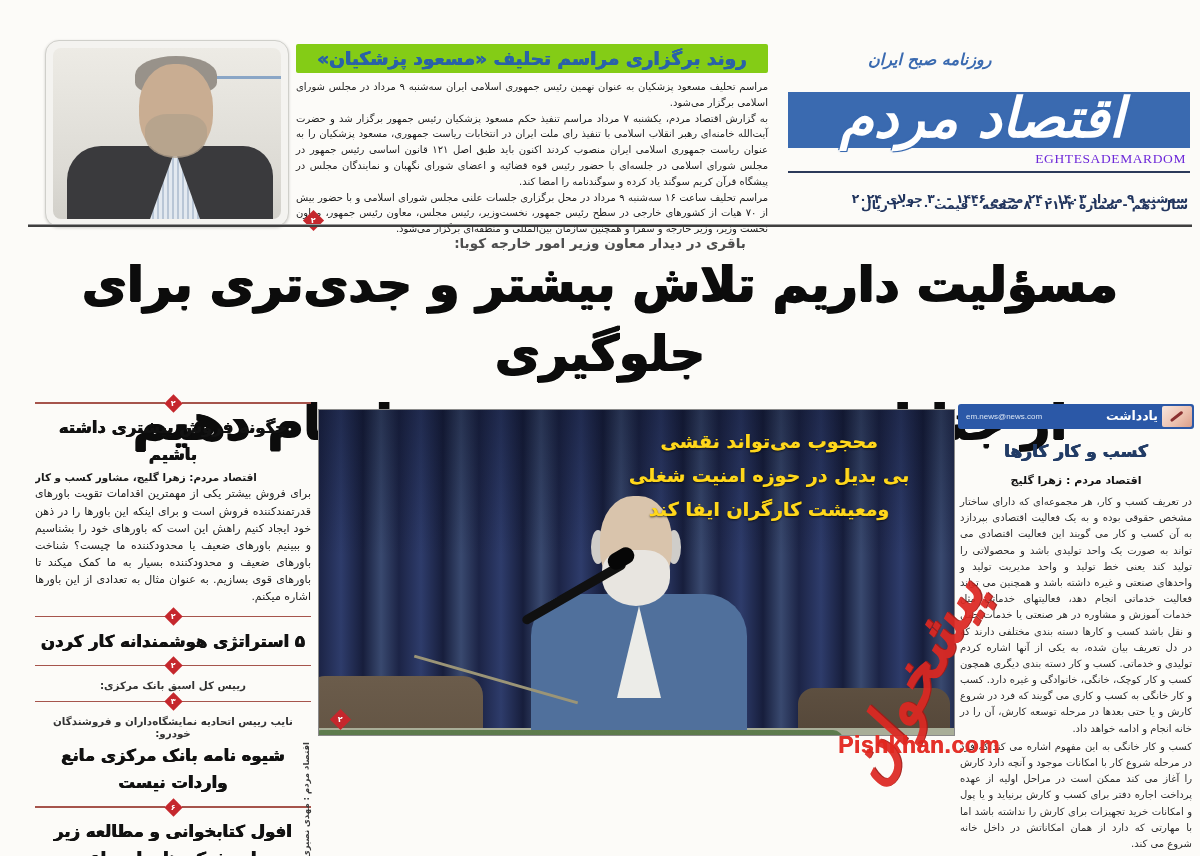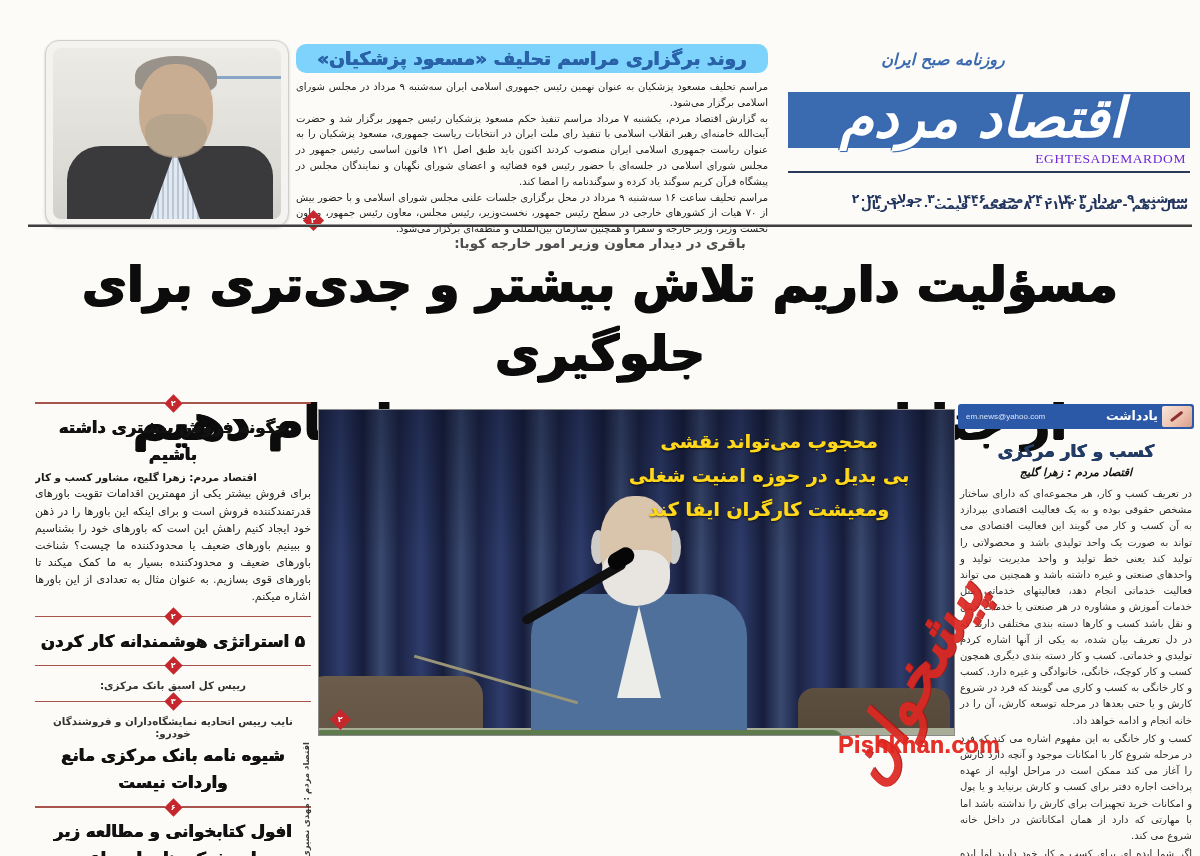--- a/index.html
+++ b/index.html
@@ -7,21 +7,21 @@
   .page{
     position:relative;width:1200px;height:856px;margin:0 auto;
     background:#fcfbf8;overflow:hidden;
     font-family:"DejaVu Sans",sans-serif;direction:rtl;
   }
   .fat{text-shadow:0.4px 0 0 currentColor,-0.4px 0 0 currentColor;}
   .xfat{text-shadow:1px 0 0 currentColor,-1px 0 0 currentColor,0 0.6px 0 currentColor;}
 
   
   .masthead{position:absolute;left:772px;top:28px;width:420px;height:198px;}
-  .tagline{position:absolute;left:96px;top:22px;width:150px;text-align:center;
+  .tagline{position:absolute;left:96px;top:22px;width:150px;text-align:left;
     color:#3a6ab0;font-size:16px;font-weight:bold;font-style:italic;}
   .logo-bar{position:absolute;left:16px;right:2px;top:64px;height:56px;background:#3a6ab0;}
   .logo-text{position:absolute;left:0;right:0;top:40px;height:100px;text-align:center;
     color:#ffffff;font-size:55px;line-height:100px;font-weight:bold;font-style:italic;
     text-shadow:0 0 2px #3a6ab0,1px 1px 0 #3a6ab0,-1px -1px 0 #3a6ab0;white-space:nowrap;}
   .logo-latin{position:absolute;right:6px;top:123px;color:#6d28d9;direction:ltr;
     font-family:"Liberation Serif",serif;font-size:13.5px;letter-spacing:0.6px;}
   .masthead-rule{position:absolute;left:16px;right:2px;top:143px;border-top:2px solid #2c3a5a;}
   .date-line{position:absolute;right:4px;direction:rtl;white-space:nowrap;
     font-size:12.3px;font-weight:bold;color:#22355e;}
@@ -38,21 +38,21 @@
   .pp-hair{position:absolute;left:82px;top:8px;width:82px;height:38px;background:#98928a;border-radius:50% 50% 30% 30%;}
   .pp-head{position:absolute;left:86px;top:16px;width:74px;height:92px;background:#c9ad92;border-radius:46% 46% 44% 44%;}
   .pp-stubble{position:absolute;left:92px;top:66px;width:62px;height:44px;background:#b3a18c;border-radius:40% 40% 55% 55%;opacity:.8;}
   .pp-jacket{position:absolute;left:14px;top:98px;width:206px;height:78px;background:#3a3a3d;border-radius:34px 30px 0 0;}
   .pp-shirt{position:absolute;left:96px;top:102px;width:52px;height:72px;
     background:repeating-linear-gradient(90deg,#e3e9f0 0 3px,#b9c6d6 3px 5px);
     clip-path:polygon(50% 0,100% 100%,0 100%);}
 
   
   .inaug{position:absolute;left:296px;top:44px;width:472px;height:182px;}
-  .inaug-headbar{background:#7dd3fc;border-radius:10px;color:#2a62a8;font-size:18.5px;
+  .inaug-headbar{background:#84cc16;border-radius:2px;color:#2a62a8;font-size:18.5px;
     font-weight:bold;text-align:center;padding:4px 10px;}
   .inaug-body{margin-top:6px;font-size:10px;line-height:1.58;text-align:justify;color:#1c1c1c;}
   .inaug-body p{margin:0;}
   .inaug-diamond{position:absolute;left:8px;bottom:-2px;}
 
   .header-rule{position:absolute;left:28px;right:8px;top:224px;height:3px;
     background:#3f3f3f;border-top:1px solid #9a9a9a;}
 
   
   .lead-kicker{position:absolute;left:0;right:0;top:235px;text-align:center;
@@ -137,21 +137,21 @@
   .note-col{position:absolute;left:958px;top:404px;width:236px;height:452px;overflow:hidden;}
   .note-bar{position:relative;height:25px;background:#2b58a7;border-radius:3px;}
   .note-bar-label{position:absolute;right:36px;top:4px;color:#fff;font-size:12.5px;font-weight:bold;}
   .note-email{position:absolute;left:8px;top:8px;color:#d9e4f4;font-size:8px;direction:ltr;
     font-family:"Liberation Sans",sans-serif;}
   .note-icon{position:absolute;right:2px;top:2px;width:30px;height:21px;border-radius:2px;
     background:linear-gradient(135deg,#f7e6de 0%,#ecc0ae 60%,#d99e8a 100%);}
   .note-icon::after{content:"";position:absolute;left:7px;top:9px;width:15px;height:2.5px;
     background:#8a3030;transform:rotate(-38deg);border-radius:2px;}
   .note-headline{text-align:center;font-size:17px;font-weight:bold;color:#223c66;margin-top:12px;}
-  .note-byline{text-align:center;font-size:11px;font-weight:bold;color:#121212;margin-top:5px;font-style:italic;}
+  .note-byline{text-align:center;font-size:11px;font-weight:bold;color:#121212;margin-top:13px;}
   .note-body{margin-top:7px;padding:0 2px;font-size:10px;line-height:1.62;text-align:justify;color:#2c2c2c;}
   .note-body p{margin:0 0 2px;}
 
   
   .wm-farsi{position:absolute;left:842px;top:618px;width:170px;text-align:center;z-index:30;
     color:#dd2822;font-size:62px;font-weight:bold;font-style:italic;
     transform:rotate(-62deg);opacity:.93;text-shadow:1px 1px 0 #a31a16;pointer-events:none;}
   .wm-latin{position:absolute;left:838px;top:732px;z-index:30;direction:ltr;
     color:#e3271f;font-size:23px;font-weight:bold;letter-spacing:.5px;
     font-family:"Liberation Sans",sans-serif;opacity:.95;text-shadow:0.5px 0 0 currentColor;}
@@ -297,23 +297,23 @@
     <div class="photo-diamond diamond big">
       <span>۲</span>
     </div>
   </div>
   <div class="photo-credit">اقتصاد مردم : مهدی نصیری</div>
 
   <div class="note-col">
     <div class="note-bar">
       <div class="note-icon"></div>
       <div class="note-bar-label">یادداشت</div>
-      <div class="note-email">em.news@yahoo.com</div>
-    </div>
-    <div class="note-headline fat">کسب و کار مرکزی</div>
+      <div class="note-email">em.news@news.com</div>
+    </div>
+    <div class="note-headline fat">کسب و کار کارها</div>
     <div class="note-byline">اقتصاد مردم : زهرا گلیج</div>
     <div class="note-body">
       <p>در تعریف کسب و کار، هر مجموعه‌ای که دارای ساختار مشخص حقوقی بوده و به یک فعالیت اقتصادی بپردازد به آن کسب و کار می گویند این فعالیت اقتصادی می تواند به صورت یک واحد تولیدی باشد و محصولاتی را تولید کند یعنی خط تولید و واحد مدیریت تولید و واحدهای صنعتی و غیره داشته باشد و همچنین می تواند فعالیت خدماتی انجام دهد، فعالیتهای خدماتی مثل خدمات آموزش و مشاوره در هر صنعتی یا خدمات حمل و نقل باشد کسب و کارها دسته بندی مختلفی دارند که در دل تعریف بیان شده، به یکی از آنها اشاره کردم تولیدی و خدماتی. کسب و کار دسته بندی دیگری همچون کسب و کار کوچک، خانگی، خانوادگی و غیره دارد. کسب و کار خانگی به کسب و کاری می گویند که فرد در شروع کارش و یا حتی بعدها در مرحله توسعه کارش، آن را در خانه انجام و ادامه خواهد داد.</p>
       <p>کسب و کار خانگی به این مفهوم اشاره می کند که فرد در مرحله شروع کار با امکانات موجود و آنچه دارد کارش را آغاز می کند ممکن است در مراحل اولیه از عهده پرداخت اجاره دفتر برای کسب و کارش برنیاید و یا پول و امکانات خرید تجهیزات برای کارش را نداشته باشد اما با مهارتی که دارد از همان امکاناتش در داخل خانه شروع می کند.</p>
       <p>اگر شما ایده ای برای کسب و کار خود دارید اما ایده شما امکانات و سرمایه زیادی می خواهد به آن ایده فعلا کاری نداشته باشید و کارتان را از ایده‌ای آغاز</p>
     </div>
   </div>
 
   <div class="wm-farsi">پیشخوان</div>
   <div class="wm-latin">Pishkhan.com</div>

